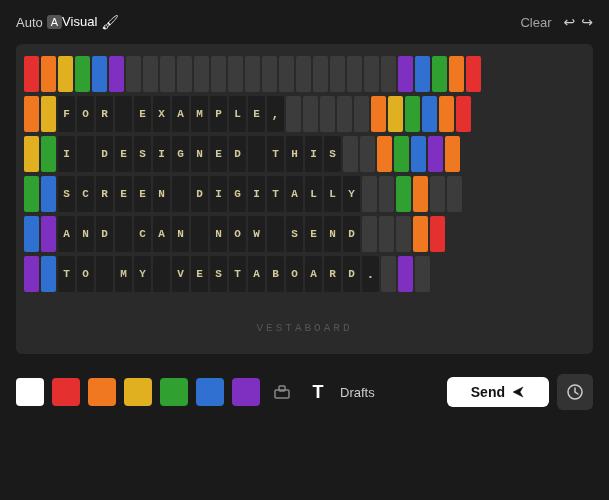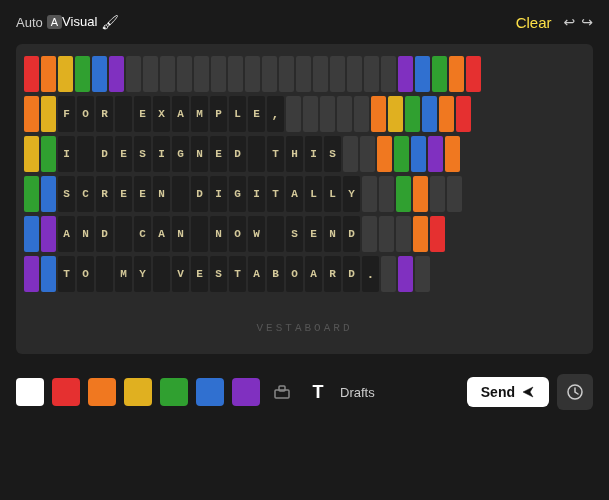--- a/index.html
+++ b/index.html
@@ -50,22 +50,22 @@
       font-size: 14px;
     }
     .toolbar-right {
       display: flex;
       align-items: center;
       gap: 12px;
     }
     .clear-btn {
       background: none;
       border: none;
-      color: #fde047;
-      font-size: 15px;
+      color: #a3a3a3;
+      font-size: 13px;
       cursor: pointer;
     }
     .undo-redo {
       display: flex;
       gap: 6px;
     }
     .undo-btn, .redo-btn {
       background: none;
       border: none;
       color: #ccc;
@@ -155,21 +155,21 @@
       color: #ccc;
       font-size: 13px;
       flex: 1;
     }
 
     .send-btn {
       background: #fff;
       color: #111;
       border: none;
       border-radius: 6px;
-      padding: 7px 14px;
+      padding: 7px 24px;
       font-size: 14px;
       font-weight: 600;
       cursor: pointer;
       display: flex;
       align-items: center;
       gap: 6px;
     }
 
     .history-btn {
       background: #333;

